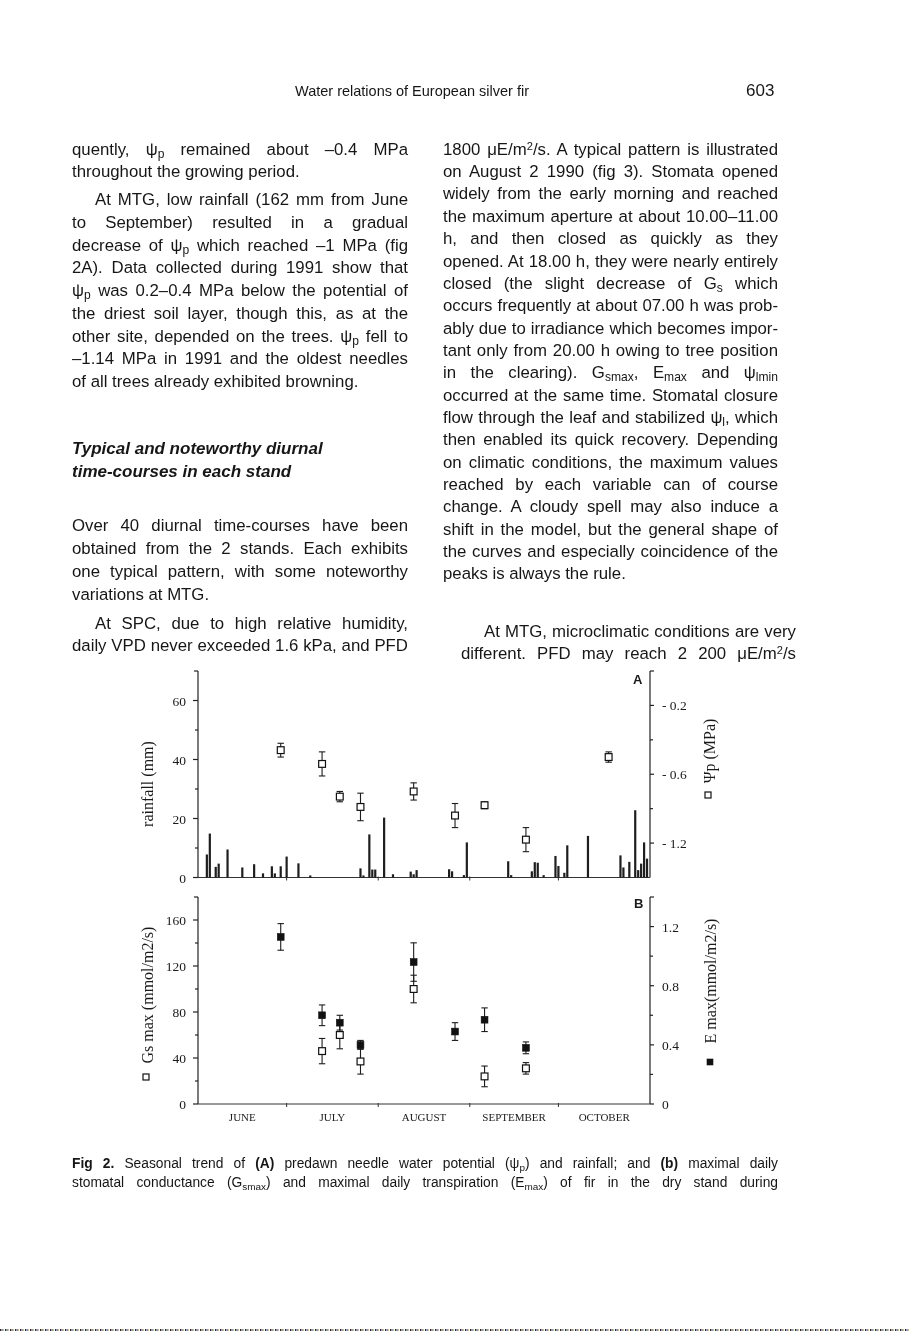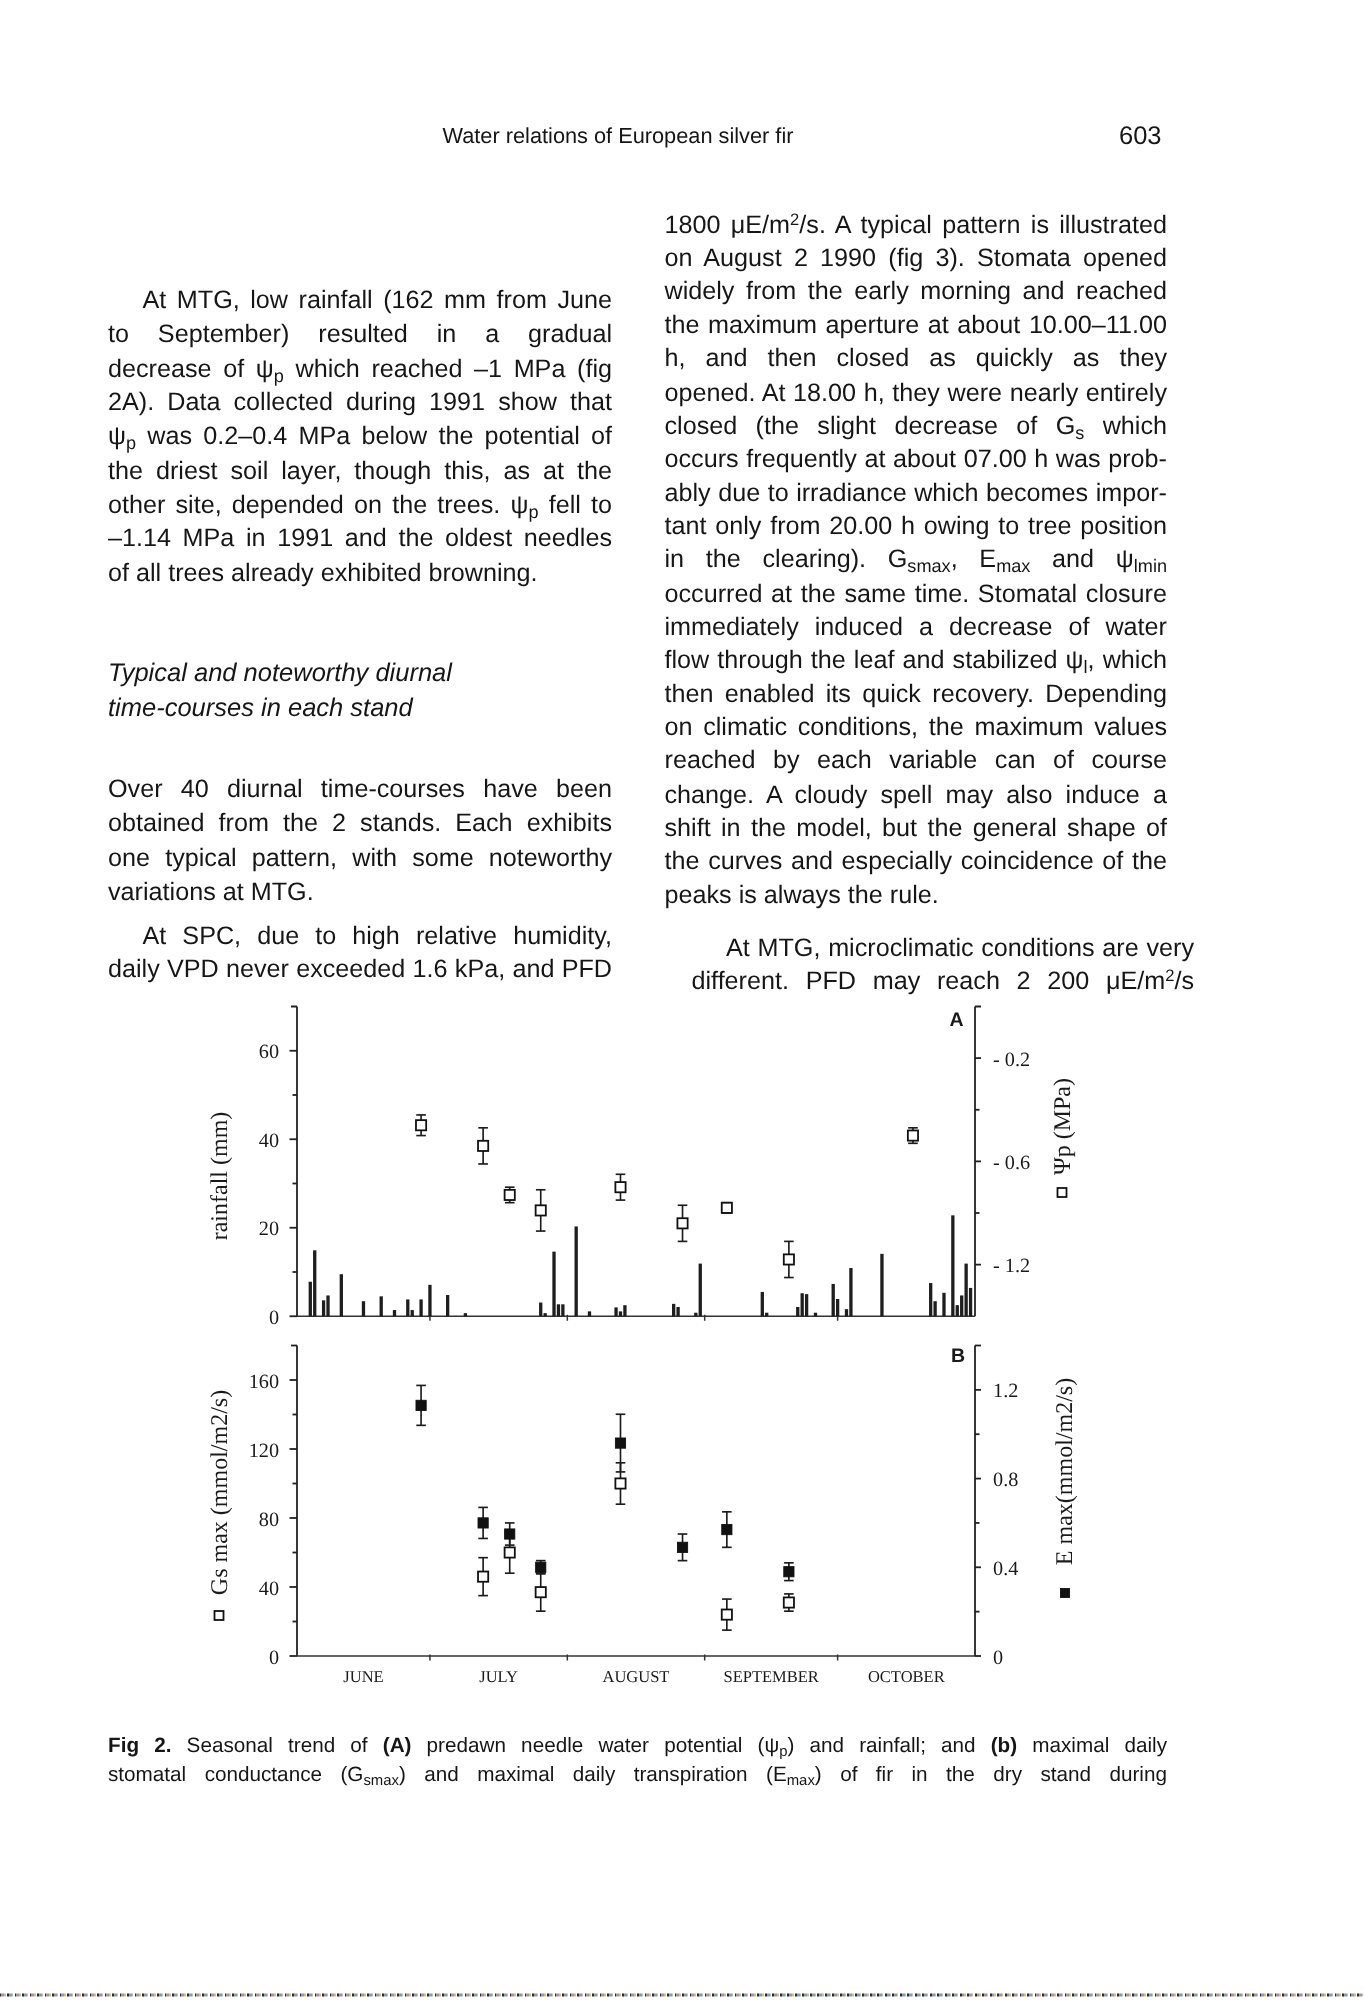--- a/index.html
+++ b/index.html
@@ -15,21 +15,21 @@
     .page-number {
       position: absolute; left: 746px; top: 81px;
       font-size: 17px; line-height: 20px; white-space: nowrap;
     }
     .para {
       position: absolute; font-size: 16.8px; line-height: 22.7px;
     }
     .para.rc { line-height: 22.35px; }
     .heading {
       position: absolute; font-size: 17px; line-height: 23.4px;
-      font-weight: normal; font-style: italic;
+      font-weight: bold; font-style: italic;
     }
     .caption {
       position: absolute; font-size: 13.8px; line-height: 19.2px;
     }
     .line { white-space: normal; }
     .line.j { text-align: justify; text-align-last: justify; }
     .indent .line:first-child { text-indent: 23px; }
     sub { font-size: 0.72em; vertical-align: -0.28em; line-height: 0; }
     sup { font-size: 0.66em; vertical-align: 0.45em; line-height: 0; }
     #fig { position: absolute; left: 0; top: 660px; }
@@ -51,20 +51,24 @@
     }
   </style>
 </head>
 <body>
 
 <div id="page">
 
   <div class="running-title">Water relations of European silver fir</div>
   <div class="page-number">603</div>
 
+  <div class="para" style="left:72px;top:138.7px;width:336px;">
+      <div class="line j">quently, ψ<sub>p</sub> remained about –0.4 MPa</div>
+      <div class="line">throughout the growing period.</div>
+    </div>
   <div class="para indent" style="left:72px;top:189.3px;width:336px;">
       <div class="line j">At MTG, low rainfall (162 mm from June</div>
       <div class="line j">to September) resulted in a gradual</div>
       <div class="line j">decrease of ψ<sub>p</sub> which reached –1 MPa (fig</div>
       <div class="line j">2A). Data collected during 1991 show that</div>
       <div class="line j">ψ<sub>p</sub> was 0.2–0.4 MPa below the potential of</div>
       <div class="line j">the driest soil layer, though this, as at the</div>
       <div class="line j">other site, depended on the trees. ψ<sub>p</sub> fell to</div>
       <div class="line j">–1.14 MPa in 1991 and the oldest needles</div>
       <div class="line">of all trees already exhibited browning.</div>
@@ -90,21 +94,20 @@
       <div class="line j">widely from the early morning and reached</div>
       <div class="line j">the maximum aperture at about 10.00–11.00</div>
       <div class="line j">h, and then closed as quickly as they</div>
       <div class="line j">opened. At 18.00 h, they were nearly entirely</div>
       <div class="line j">closed (the slight decrease of G<sub>s</sub> which</div>
       <div class="line j">occurs frequently at about 07.00 h was prob-</div>
       <div class="line j">ably due to irradiance which becomes impor-</div>
       <div class="line j">tant only from 20.00 h owing to tree position</div>
       <div class="line j">in the clearing). G<sub>smax</sub>, E<sub>max</sub> and ψ<sub>lmin</sub></div>
       <div class="line j">occurred at the same time. Stomatal closure</div>
-      <div class="line j">immediately induced a decrease of water</div>
       <div class="line j">flow through the leaf and stabilized ψ<sub>l</sub>, which</div>
       <div class="line j">then enabled its quick recovery. Depending</div>
       <div class="line j">on climatic conditions, the maximum values</div>
       <div class="line j">reached by each variable can of course</div>
       <div class="line j">change. A cloudy spell may also induce a</div>
       <div class="line j">shift in the model, but the general shape of</div>
       <div class="line j">the curves and especially coincidence of the</div>
       <div class="line">peaks is always the rule.</div>
     </div>
   <div class="para rc indent justify-last" style="left:443px;top:621px;width:335px;margin-left:18px;">

